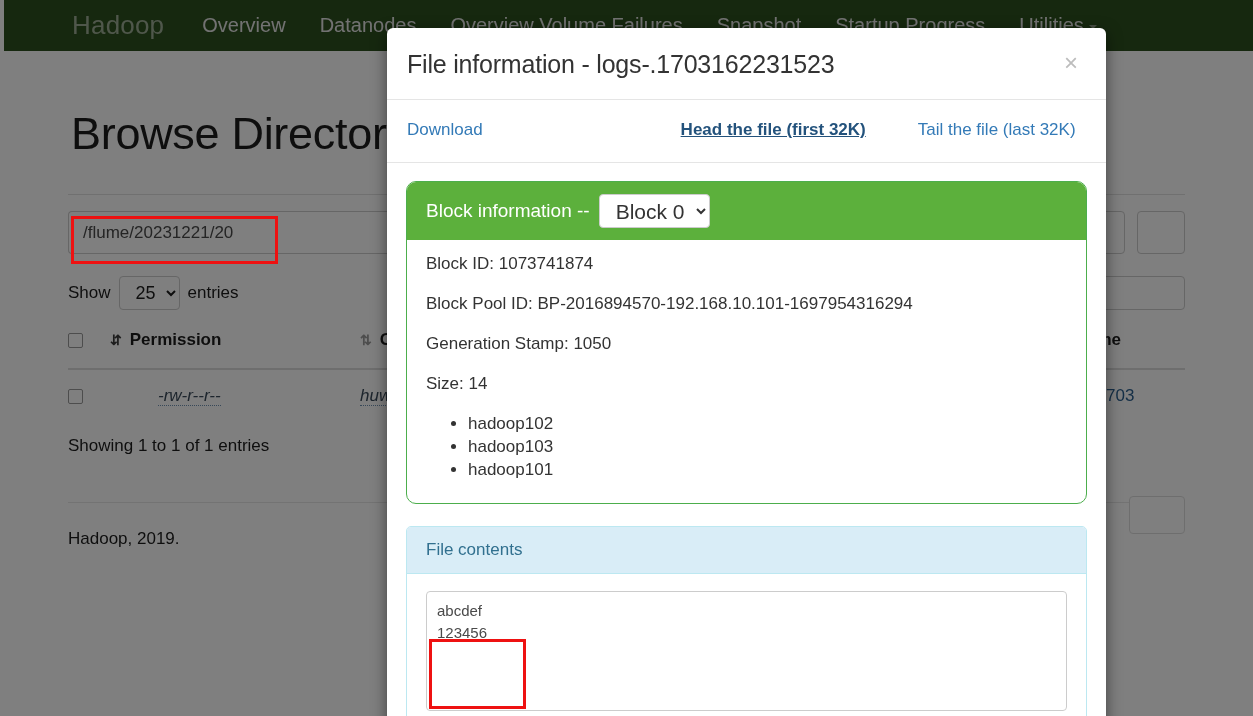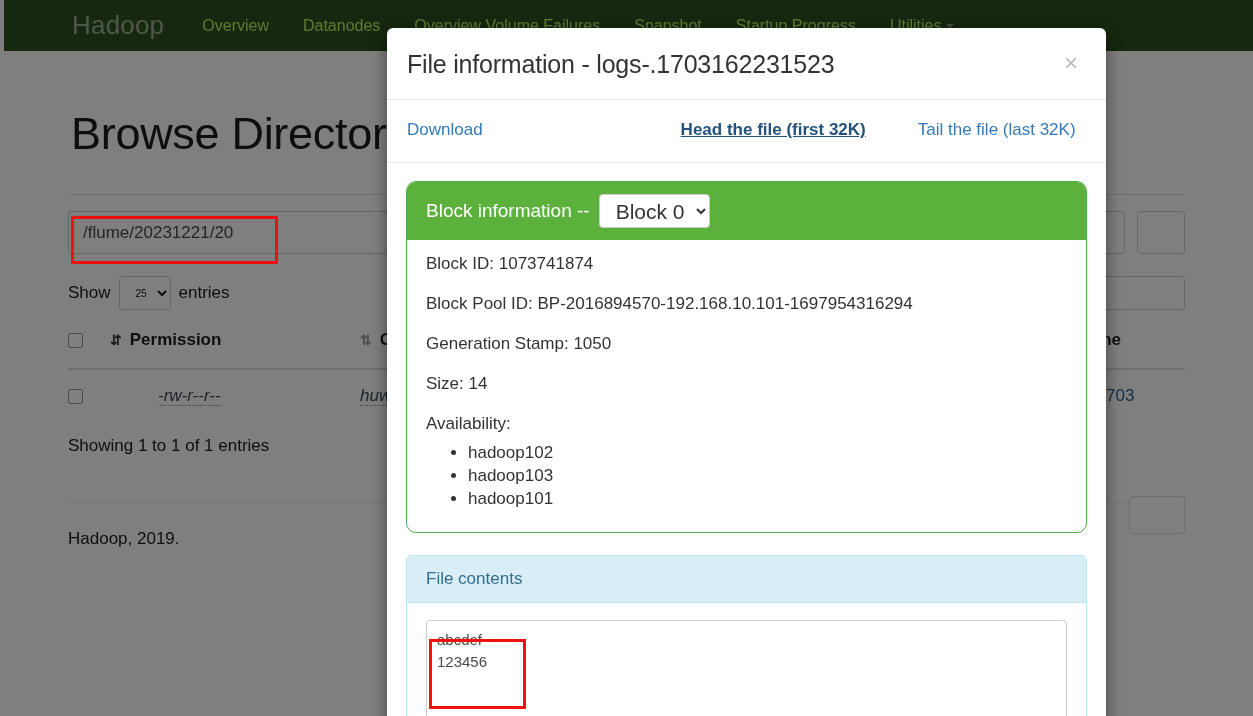--- a/index.html
+++ b/index.html
@@ -29,22 +29,22 @@
   }
   .navbar-brand {
     color: #9fae97;
     font-size: 26px;
     letter-spacing: .2px;
     margin-right: 38px;
     white-space: nowrap;
   }
   .nav-links { display: flex; align-items: center; gap: 34px; }
   .nav-link {
-    color: #bef264;
-    font-size: 16px;
+    color: #e5e5e5;
+    font-size: 20px;
     white-space: nowrap;
   }
   .caret {
     display: inline-block;
     width: 0; height: 0;
     border-left: 4px solid transparent;
     border-right: 4px solid transparent;
     border-top: 4px solid #8e9d86;
     margin-left: 5px;
     vertical-align: middle;
@@ -119,21 +119,21 @@
     color: #1c1c1c;
     display: flex;
     align-items: center;
     gap: 8px;
   }
   .show-select {
     height: 34px;
     border: 1px solid #cccccc;
     border-radius: 4px;
     background: #fff;
-    font-size: 10px;
+    font-size: 18px;
     padding: 0 6px 0 12px;
     color: #1c1c1c;
     font-family: "Liberation Sans", sans-serif;
   }
   .search-box {
     font-size: 17px;
     color: #1c1c1c;
     display: flex;
     align-items: center;
     gap: 8px;
@@ -478,21 +478,20 @@
         <span class="panel-green-head-title">Block information --</span>
         <select class="block-select">
           <option>Block 0</option>
         </select>
       </div>
       <div class="panel-green-body">
         <p>Block ID: 1073741874</p>
         <p>Block Pool ID: BP-2016894570-192.168.10.101-1697954316294</p>
         <p>Generation Stamp: 1050</p>
         <p>Size: 14</p>
-        <p style="margin-bottom:9px">Availability:</p>
         <ul>
           <li>hadoop102</li>
           <li>hadoop103</li>
           <li>hadoop101</li>
         </ul>
       </div>
     </div>
 
     <div class="panel-blue">
       <div class="panel-blue-head">File contents</div>

